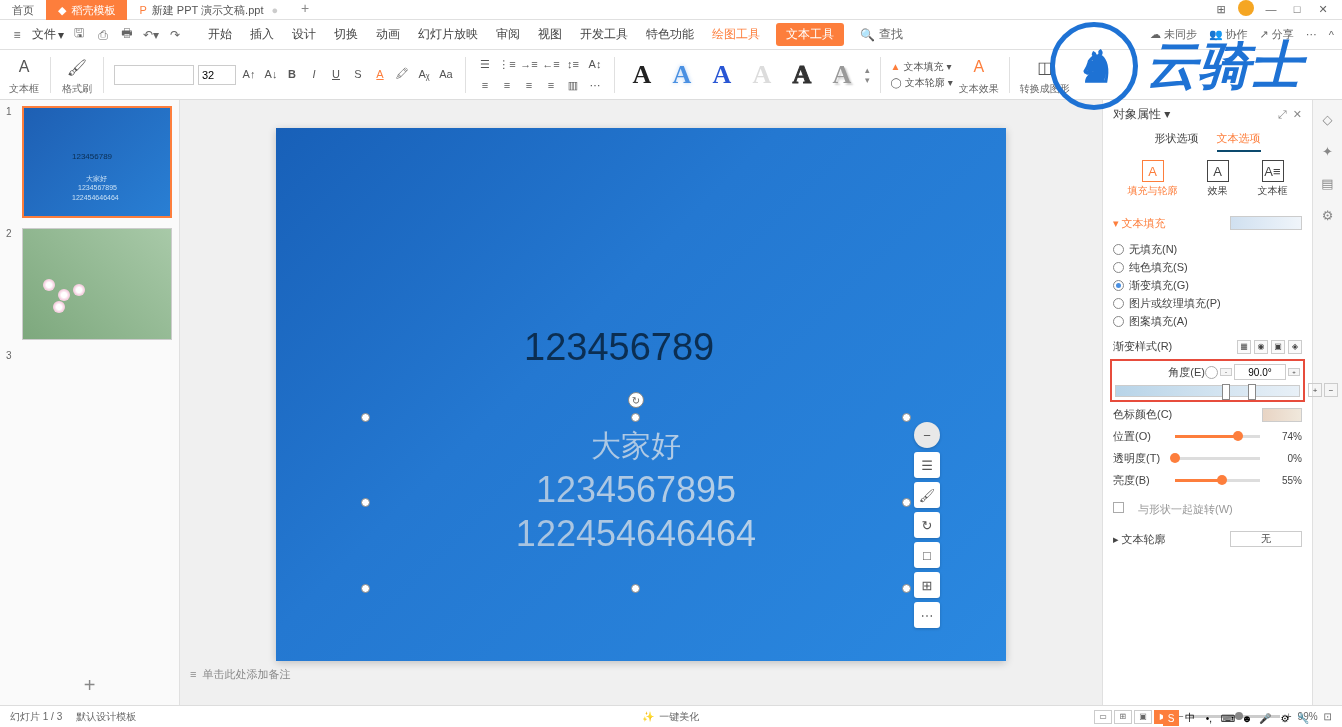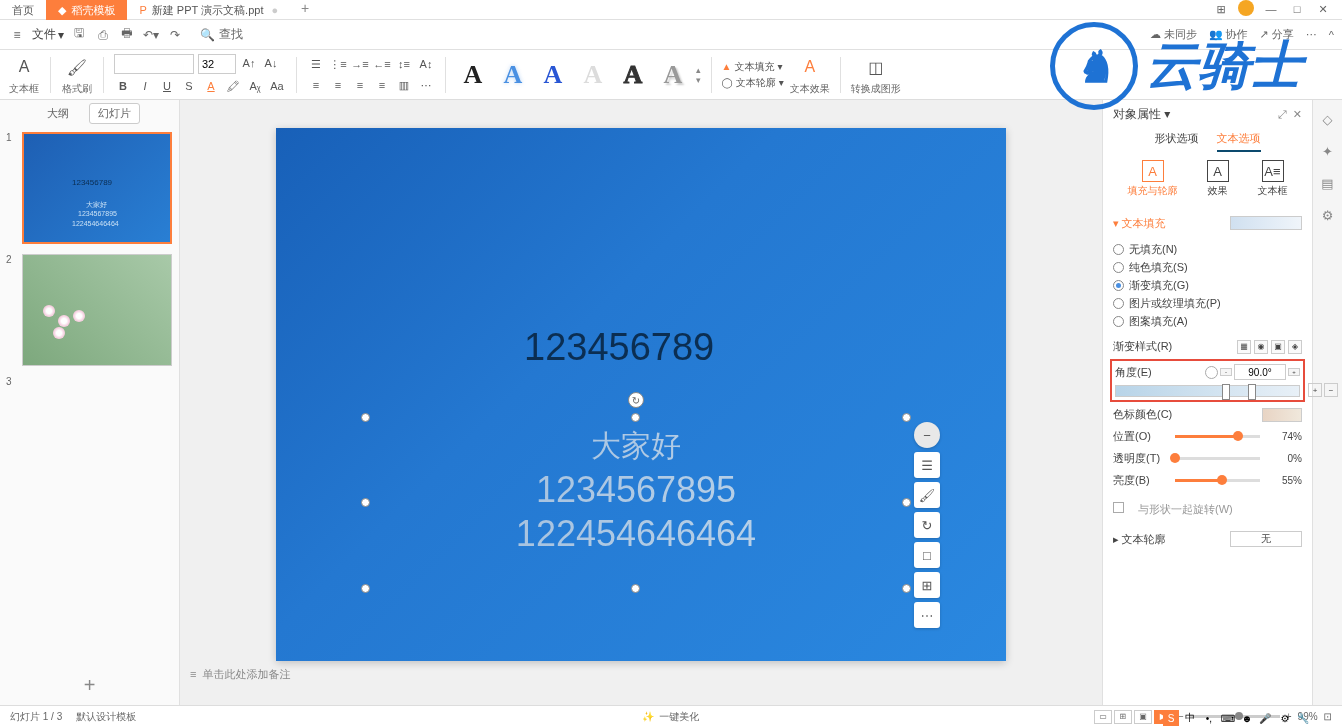--- a/index.html
+++ b/index.html
@@ -110,21 +110,21 @@
 .rp-subtab-icon { width: 22px; height: 22px; border: 1px solid currentColor; display: flex; align-items: center; justify-content: center; font-size: 13px; }
 .rp-section-title { color: #fd7e3c; font-size: 11px; margin: 8px 0 6px; }
 .rp-row { display: flex; align-items: center; justify-content: space-between; margin: 5px 0; font-size: 11px; }
 .rp-radio { display: flex; align-items: center; gap: 5px; margin: 3px 0; font-size: 11px; }
 .radio-dot { width: 11px; height: 11px; border: 1px solid #888; border-radius: 50%; position: relative; }
 .radio-dot.checked::after { content: ""; position: absolute; width: 5px; height: 5px; background: #4a90e2; border-radius: 50%; top: 2px; left: 2px; }
 .grad-preview { width: 72px; height: 14px; background: linear-gradient(90deg, #d0e0f0, #f0f5fa); border: 1px solid #ccc; }
 .grad-styles { display: flex; gap: 3px; }
 .grad-style-btn { width: 14px; height: 14px; border: 1px solid #ccc; background: #fafafa; font-size: 8px; display: flex; align-items: center; justify-content: center; }
 .highlight-box { border: 2px solid #e74c3c; padding: 3px; margin: 4px -3px; }
-.angle-row { display: flex; align-items: center; justify-content: space-between; }
+.angle-row { display: flex; align-items: center; justify-content: flex-end; }
 .angle-ctrl { display: flex; align-items: center; gap: 2px; }
 .angle-circ { width: 13px; height: 13px; border: 1px solid #aaa; border-radius: 50%; }
 .angle-input { width: 52px; height: 16px; border: 1px solid #ccc; text-align: center; font-size: 10px; }
 .spin-btn { width: 12px; height: 8px; border: 1px solid #ccc; font-size: 6px; line-height: 6px; text-align: center; background: #f5f5f5; }
 .grad-bar { width: 100%; height: 12px; background: linear-gradient(90deg, #b8d4e8, #e8f0f7); border: 1px solid #ccc; position: relative; margin-top: 5px; }
 .grad-stop { position: absolute; top: -2px; width: 8px; height: 16px; background: #fff; border: 1px solid #888; }
 .grad-stop-btns { position: absolute; right: -38px; top: -2px; display: flex; gap: 2px; }
 .gs-btn { width: 14px; height: 14px; border: 1px solid #ccc; font-size: 8px; display: flex; align-items: center; justify-content: center; }
 .slider-row { display: flex; align-items: center; gap: 8px; margin: 7px 0; font-size: 11px; }
 .slider-label { width: 54px; }
@@ -187,20 +187,34 @@
     <div class="file-menu">
         <span>文件</span>
         <span>▾</span>
       </div>
     <div class="mini-icon">🖫</div>
     <div class="mini-icon">⎙</div>
     <div class="mini-icon">🖶</div>
     <div class="mini-icon">↶▾</div>
     <div class="mini-icon">↷</div>
   </div>
+  <div class="menu-tabs">
+    <div class="menu-tab">开始</div>
+    <div class="menu-tab">插入</div>
+    <div class="menu-tab">设计</div>
+    <div class="menu-tab">切换</div>
+    <div class="menu-tab">动画</div>
+    <div class="menu-tab">幻灯片放映</div>
+    <div class="menu-tab">审阅</div>
+    <div class="menu-tab">视图</div>
+    <div class="menu-tab">开发工具</div>
+    <div class="menu-tab">特色功能</div>
+    <div class="menu-tab active-orange">绘图工具</div>
+    <div class="menu-tab pill">文本工具</div>
+  </div>
   <div class="search-btn">
     <span>🔍</span>
       <span>查找</span>
   </div>
   <div class="menu-right">
     <div class="menu-right-item">
         <span>☁</span>
         <span>未同步</span>
       </div>
     <div class="menu-right-item">
@@ -220,21 +234,21 @@
   <div class="ribbon-group">
     <div class="ribbon-btn-big">A</div>
     <div class="rlabel">文本框</div>
   </div>
   <div class="sep"></div>
   <div class="ribbon-group">
     <div class="ribbon-btn-big">🖌</div>
     <div class="rlabel">格式刷</div>
   </div>
   <div class="sep"></div>
-  <div style="display:flex;flex-direction:column;gap:3px">
+  <div style="display:flex;gap:3px">
     <div class="fmt-row">
       <input class="font-sel" value="" style="">
       <input class="size-sel" value="32" style="">
       <div class="fmt-btn">A↑</div>
       <div class="fmt-btn">A↓</div>
     </div>
     <div class="fmt-row">
       <div class="fmt-btn">
           <b>B</b>
         </div>
@@ -300,24 +314,20 @@
 
 <div class="watermark">
   <div class="wm-circle">
       <span class="wm-knight">♞</span>
     </div>
   <span>云骑士</span>
 </div>
 
 <div class="main">
   <div class="left-panel">
-    <div class="left-tabs">
-      <div class="left-tab">大纲</div>
-      <div class="left-tab active">幻灯片</div>
-    </div>
     <div class="thumbs">
       <div class="thumb-wrap">
         <div class="thumb-num">1</div>
         <div class="thumb active">
           <div class="thumb1-bg">
             <div class="thumb1-txt" style="left:48px;top:44px;color:#0b2e52;font-size:8px">123456789</div>
             <div class="thumb1-txt" style="left:62px;top:66px">大家好</div>
             <div class="thumb1-txt" style="left:54px;top:76px">1234567895</div>
             <div class="thumb1-txt" style="left:48px;top:86px">122454646464</div>
           </div>

